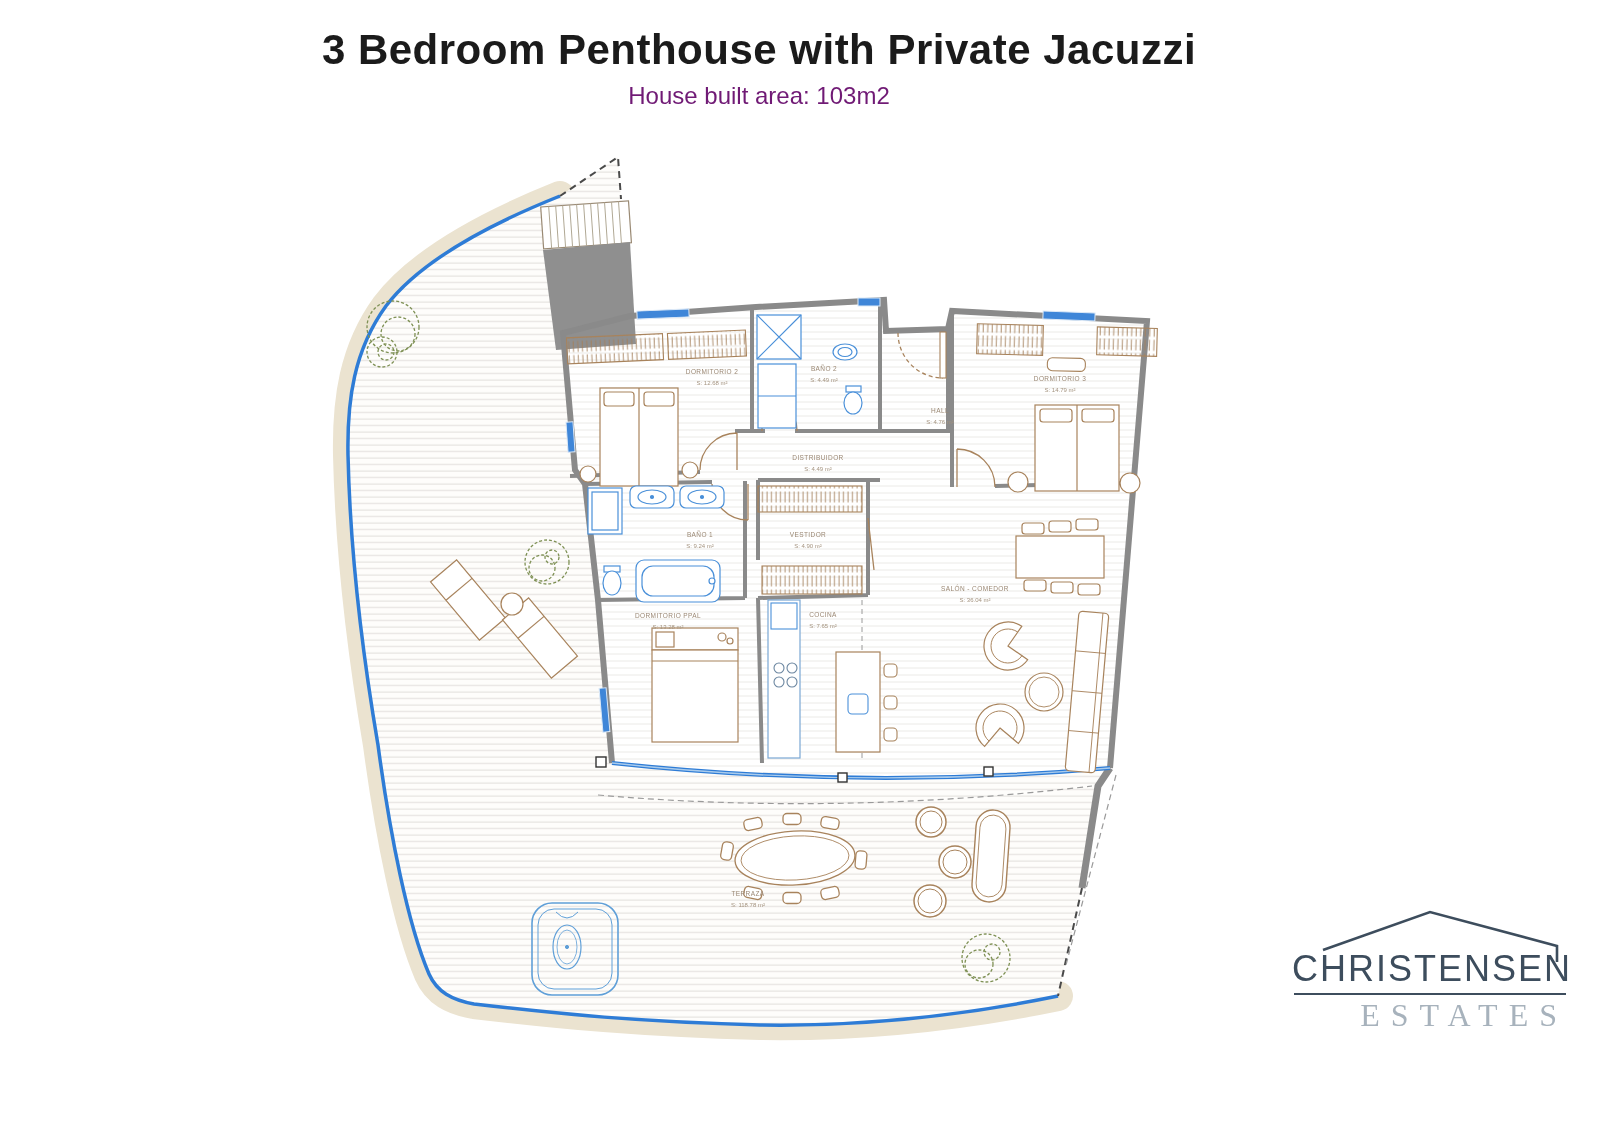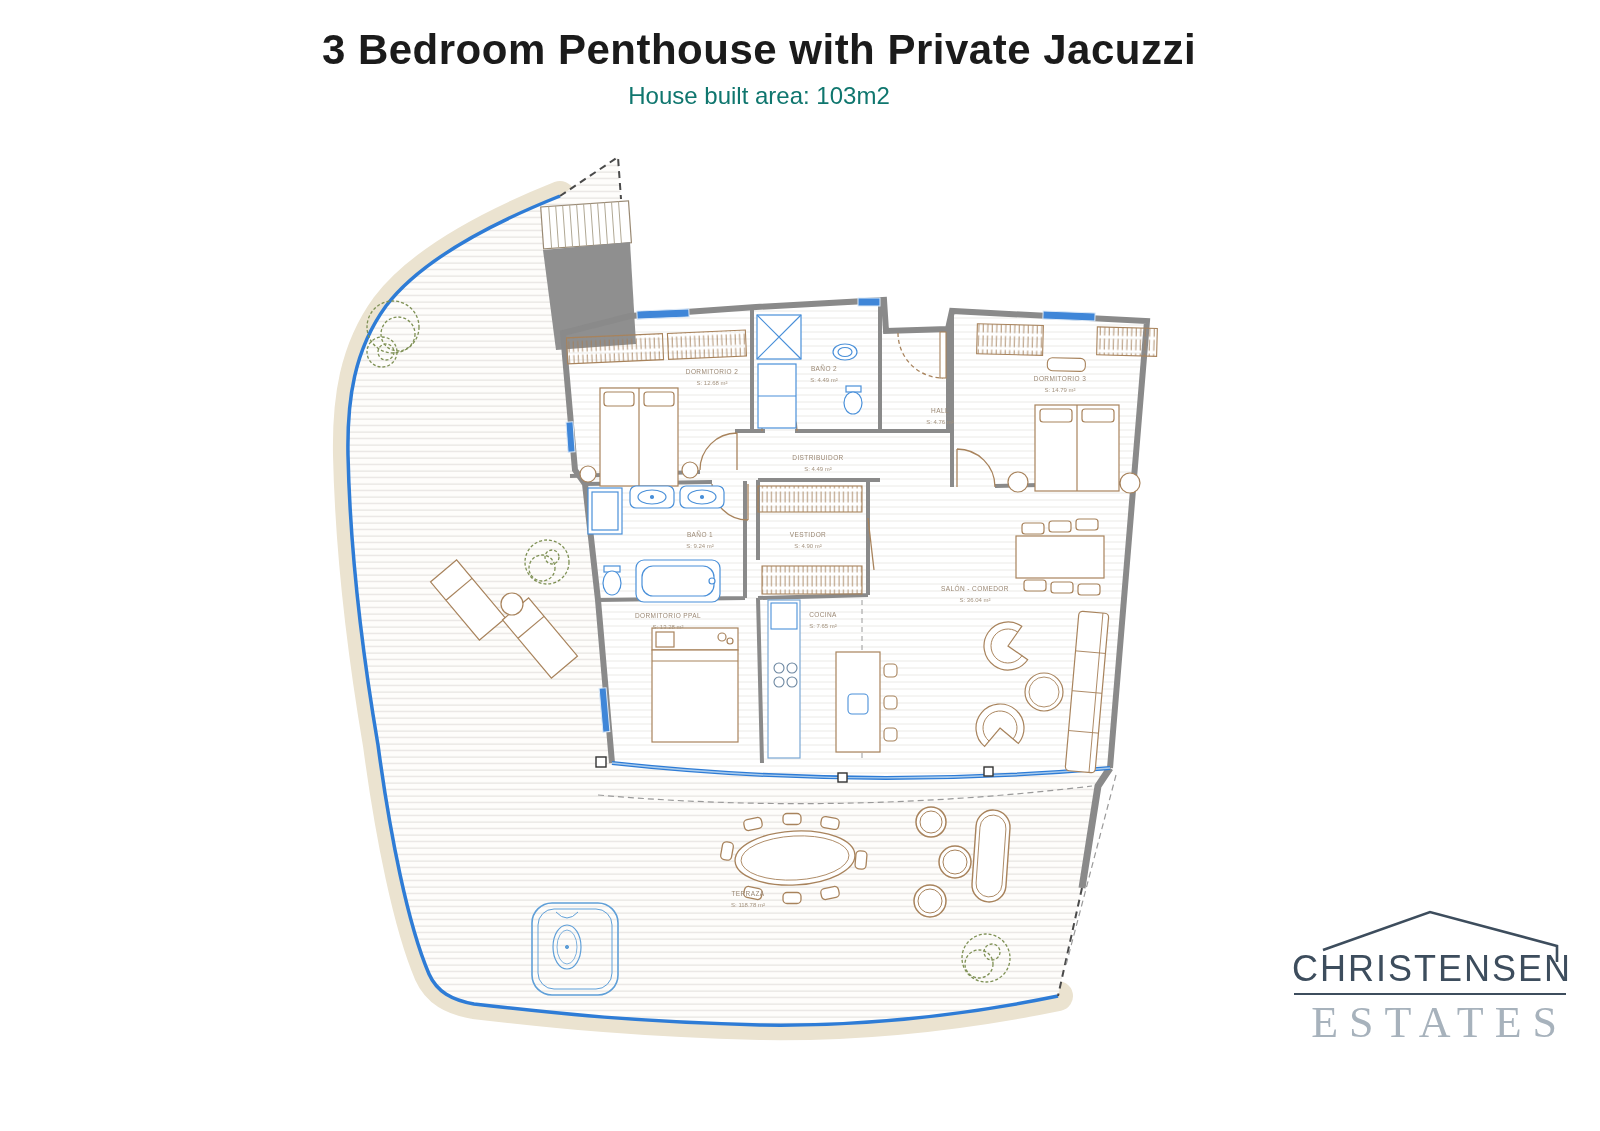--- a/index.html
+++ b/index.html
@@ -1,27 +1,27 @@
 <!DOCTYPE html>
 <html><head>
 <meta charset="utf-8">
 <style>
   html,body{margin:0;padding:0;background:#ffffff;}
   .page{position:relative;width:1600px;height:1131px;background:#ffffff;overflow:hidden;
         font-family:"Liberation Sans",sans-serif;}
   .header{position:absolute;top:26px;left:0;width:1600px;text-align:center;padding-right:120px;box-sizing:border-box;padding-left:38px;}
   .title{font-size:42px;font-weight:bold;color:#1b1b1b;letter-spacing:.5px;margin:0;}
-  .subtitle{font-size:24px;color:#0f766e;margin:6px 0 0 0;line-height:32px;font-weight:400;}
+  .subtitle{font-size:24px;color:#701a75;margin:6px 0 0 0;line-height:32px;font-weight:400;}
   .plan-svg{position:absolute;left:0;top:0;width:1600px;height:1131px;}
   .logo{position:absolute;left:1292px;top:906px;width:276px;text-align:right;}
   .logo-roof{display:block;margin:0 auto -16px auto;}
   .logo-name{font-family:"Liberation Sans",sans-serif;font-size:36px;letter-spacing:2px;
              color:#3d4d5d;font-weight:400;white-space:nowrap;}
   .logo-rule{height:2px;background:#3d4d5d;margin:3px 2px 2px 2px;}
-  .logo-estates{font-family:"Liberation Serif",serif;font-size:44px;letter-spacing:11px;
+  .logo-estates{font-family:"Liberation Serif",serif;font-size:32px;letter-spacing:11px;
                 color:#a7b2bc;font-weight:400;white-space:nowrap;margin-left:8px;}
   text.rlabel{font-size:6.5px;fill:#9b8874;letter-spacing:.4px;font-family:"Liberation Sans",sans-serif;}
   text.rarea{font-size:6px;fill:#a4937f;font-family:"Liberation Sans",sans-serif;}
 </style>
 </head>
 <body>
 
 <div class="page">
 
   <div class="header">

